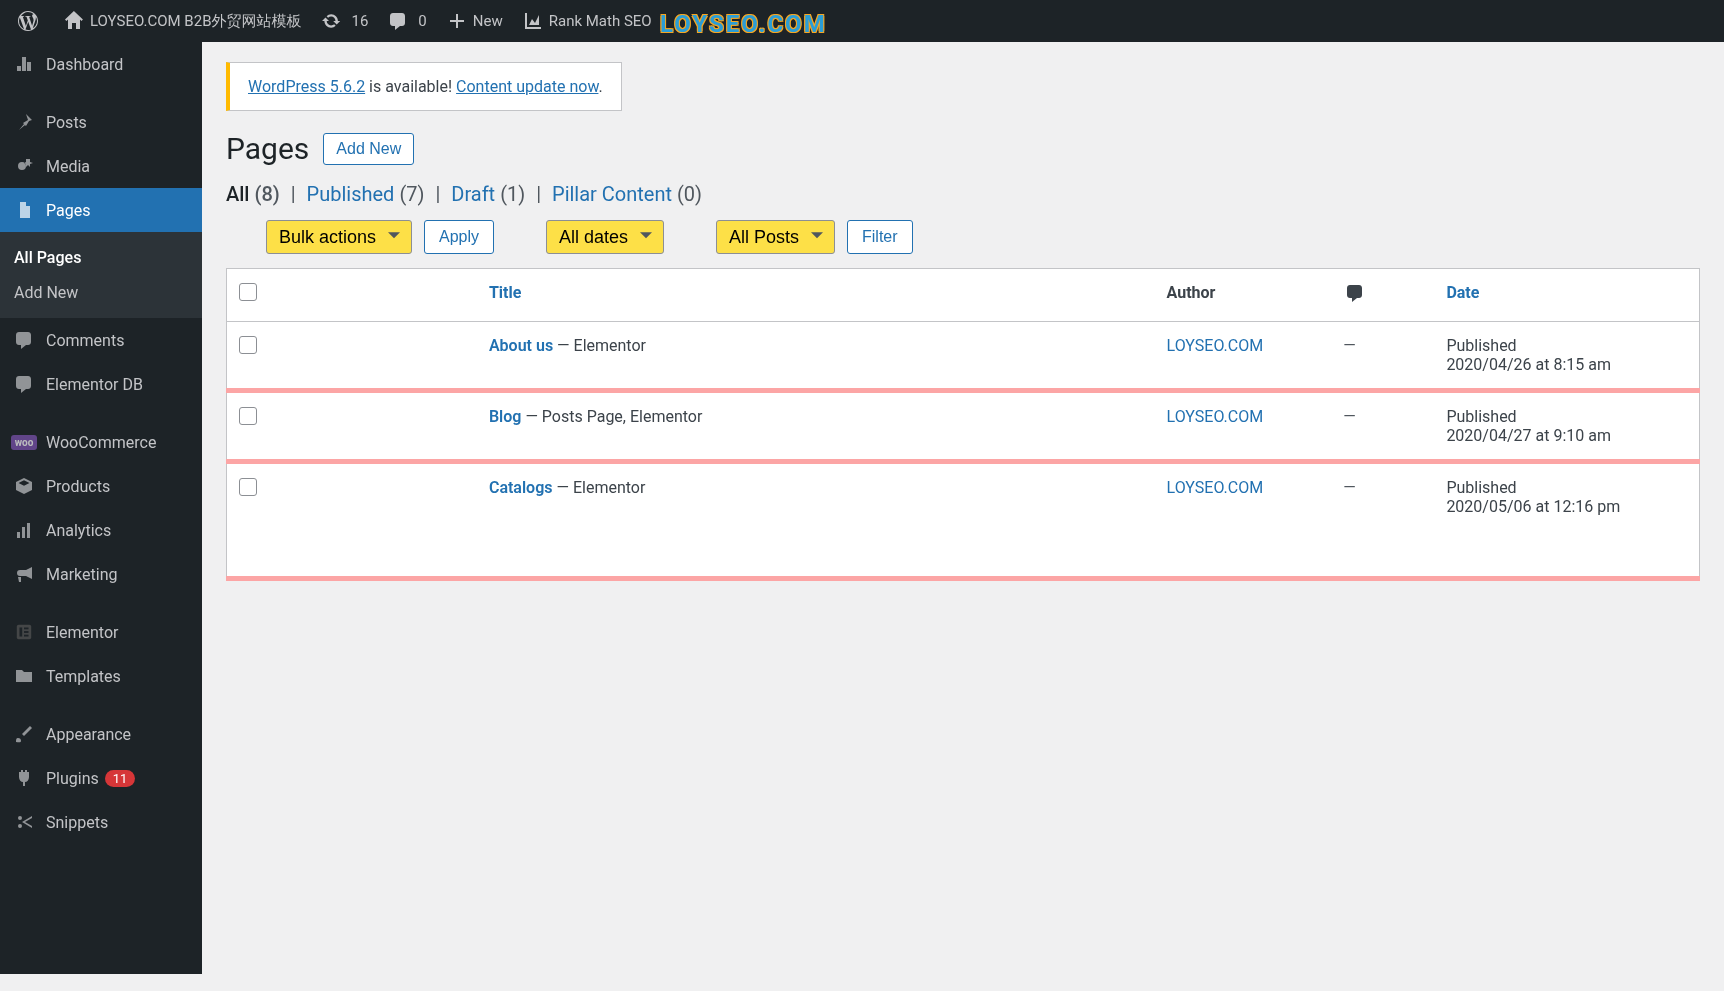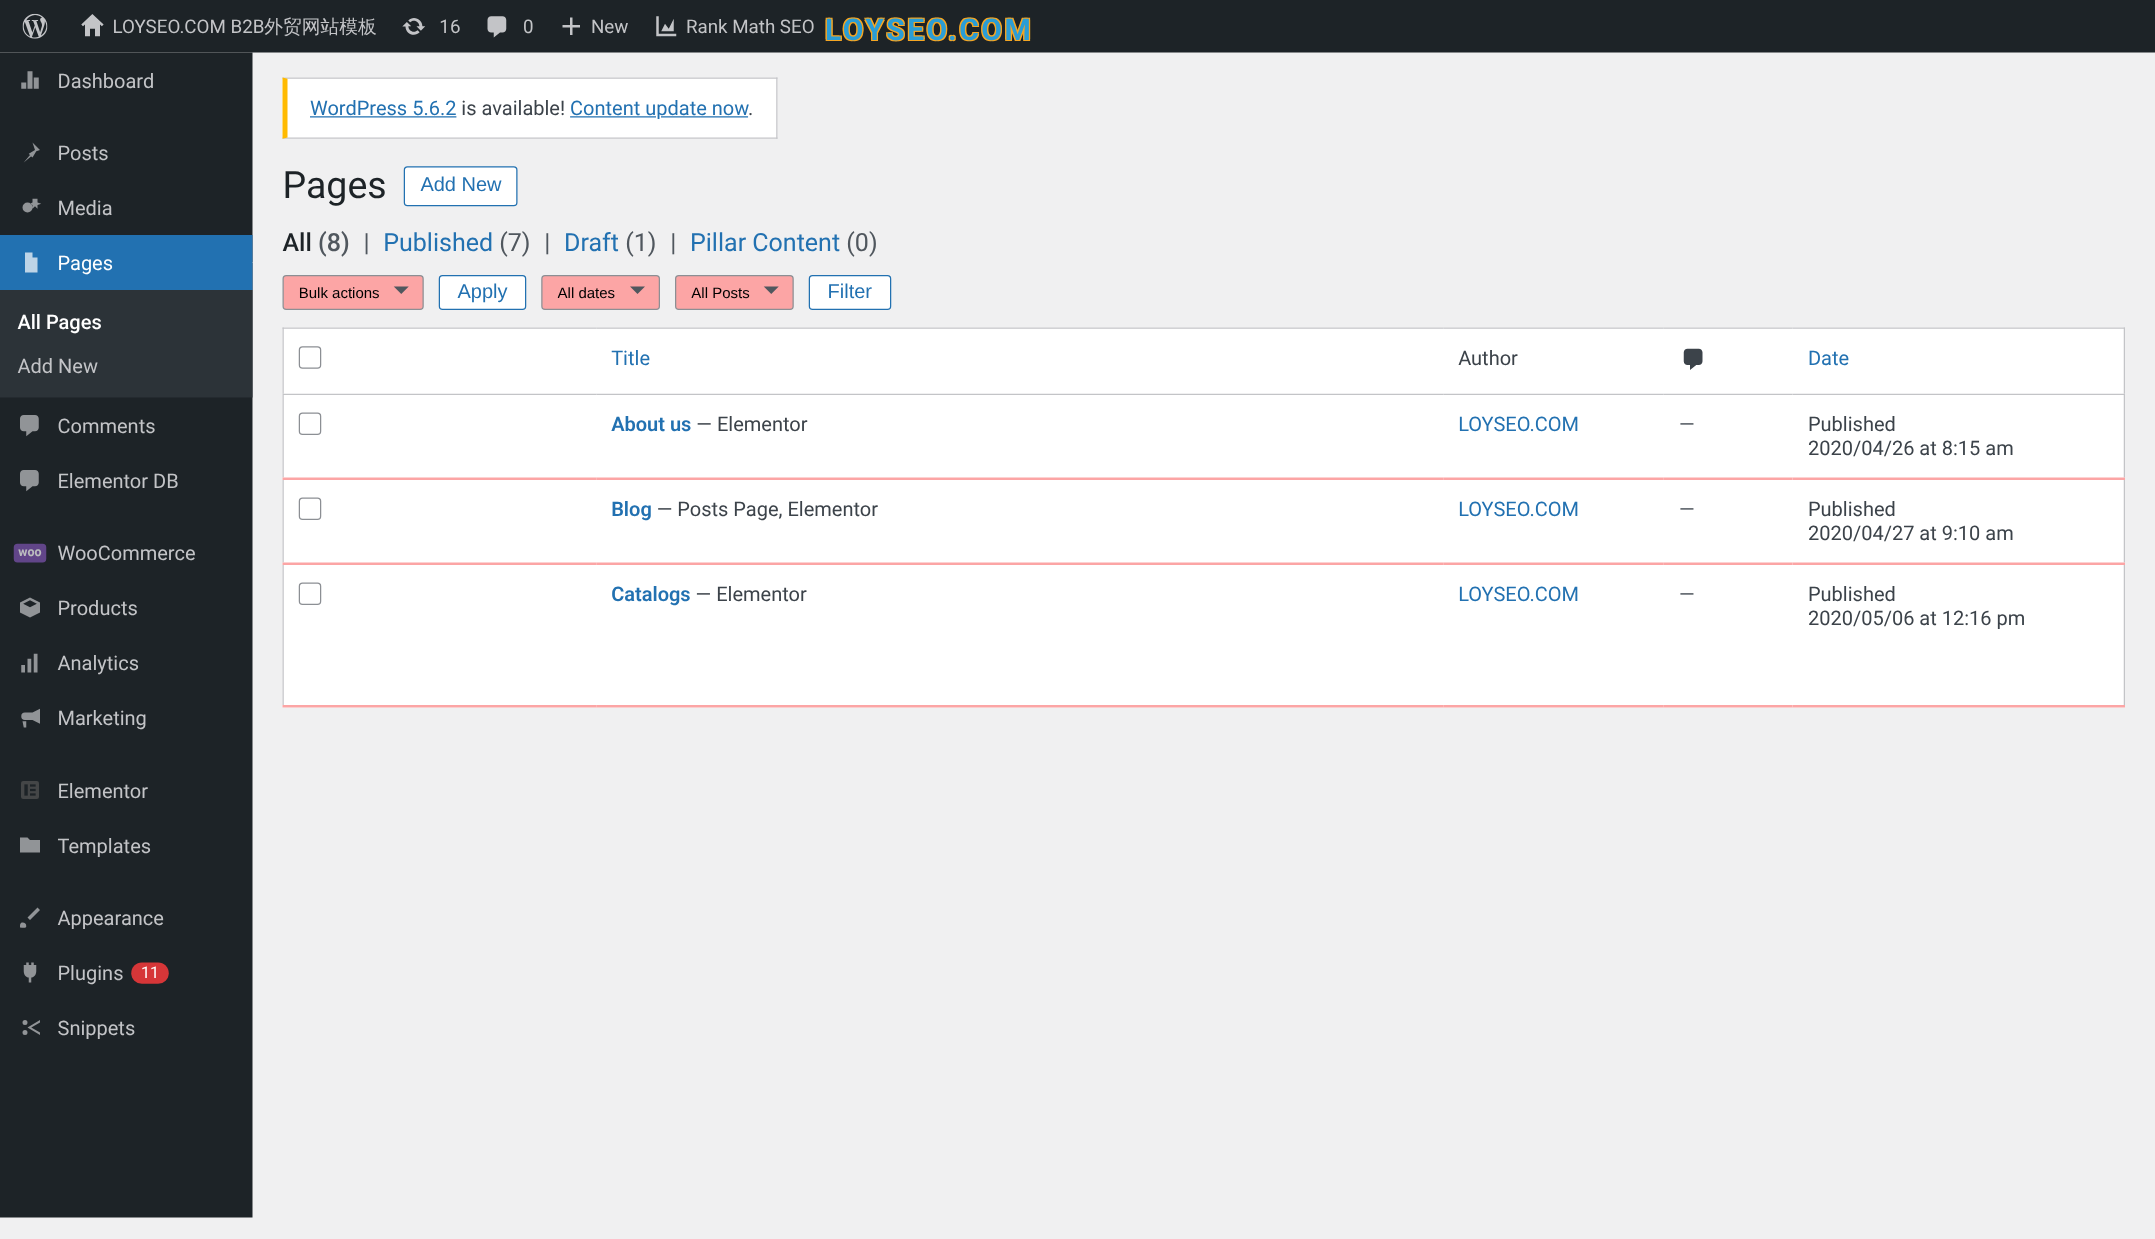--- a/index.html
+++ b/index.html
@@ -34,30 +34,30 @@
 .heading { font-size: 30px; font-weight: 400; color: #1d2327; margin-right: 14px; }
 .btn-outline { border: 1px solid #2271b1; color: #2271b1; background: #fff; padding: 6px 12px; font-size: 16px; cursor: pointer; border-radius: 3px; }
 
 .subsubsub { font-size: 20px; color: #50575e; margin-bottom: 14px; }
 .subsubsub .link { color: #2271b1; cursor: pointer; }
 .subsubsub .current-link { color: #1d2327; font-weight: 500; }
 .subsubsub .count { color: #50575e; }
 .subsubsub .sep { margin: 0 6px; color: #50575e; }
 
 .tablenav { display: flex; gap: 12px; margin-bottom: 14px; }
-.select { appearance: none; background: #fca5a5; border: 1px solid #8c8f94; border-radius: 3px; padding: 6px 34px 6px 12px; font-size: 12px; cursor: pointer; position: relative; }
+.select { appearance: none; background: #fde047; border: 1px solid #8c8f94; border-radius: 3px; padding: 6px 34px 6px 12px; font-size: 18px; cursor: pointer; position: relative; margin-left: 40px; }
 .select-wrap { position: relative; display: inline-block; }
 .select-wrap::after { content: ""; position: absolute; right: 12px; top: 50%; transform: translateY(-40%); border: 6px solid transparent; border-top-color: #50575e; pointer-events: none; }
 .btn { border: 1px solid #2271b1; color: #2271b1; background: #fff; padding: 0 14px; font-size: 16px; cursor: pointer; border-radius: 3px; }
 
 .list-table { width: 100%; border: 1px solid #c3c4c7; background: #fff; border-collapse: collapse; }
 .list-table th, .list-table td { text-align: left; padding: 14px 12px; vertical-align: top; font-size: 16px; }
-.list-table thead th { font-weight: 400; border-bottom: 1px solid #c3c4c7; }
+.list-table thead th { font-weight: 700; border-bottom: 1px solid #c3c4c7; }
 .list-table thead th a { color: #2271b1; cursor: pointer; }
-.list-table tbody tr { border-bottom: 2px solid #fca5a5; border-radius: 10px; }
+.list-table tbody tr { border-bottom: 5px solid #fca5a5; border-radius: 10px; }
 .list-table .cb { width: 40px; }
 .list-table .col-title { width: 46%; }
 .list-table .col-author { width: 12%; }
 .list-table .col-comments { width: 7%; }
 .list-table .col-date { width: 18%; }
 .checkbox { width: 18px; height: 18px; border: 1px solid #8c8f94; border-radius: 3px; cursor: pointer; display: inline-block; background: #fff; }
 .row-title { color: #2271b1; font-weight: 600; cursor: pointer; }
 .post-state { color: #3c434a; }
 .author-link { color: #2271b1; cursor: pointer; }
 .dash { color: #50575e; }

